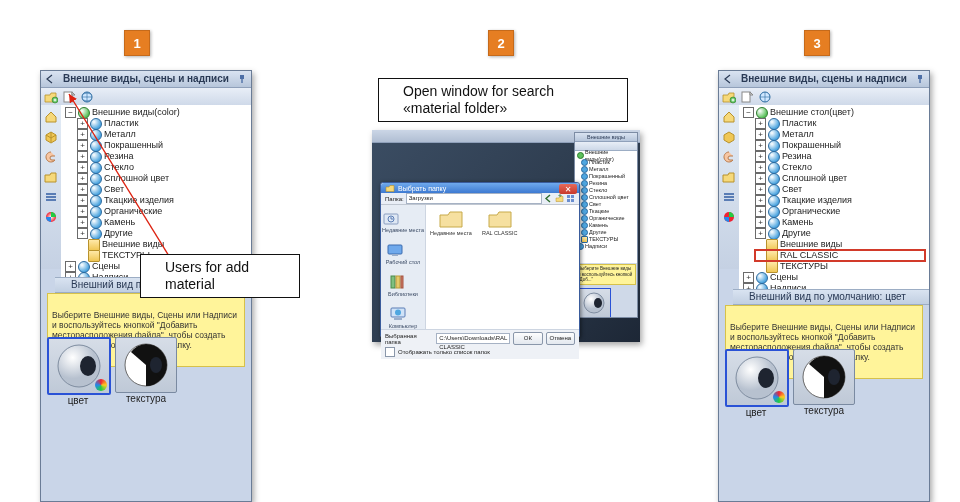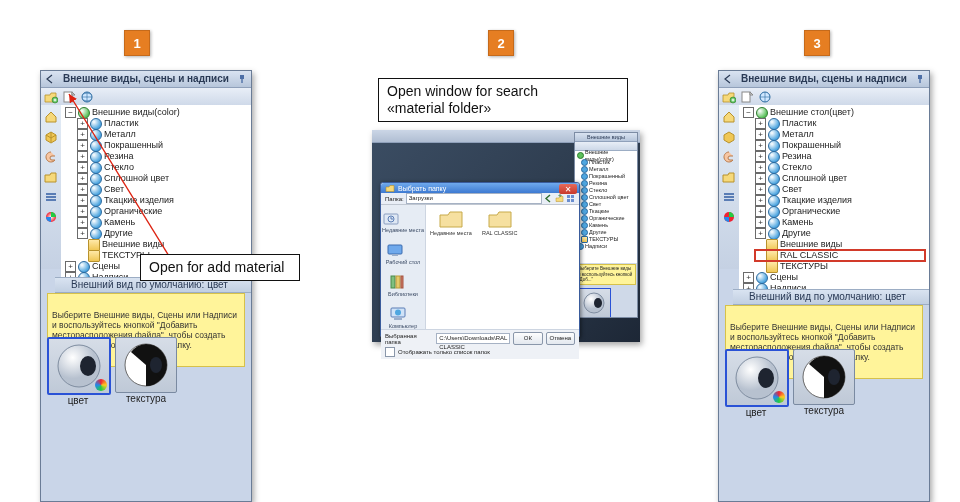--- a/index.html
+++ b/index.html
@@ -205,21 +205,21 @@
     right: 2px; bottom: 2px;
     width: 12px; height: 12px;
     border-radius: 50%;
     background: conic-gradient(#e23,#fc2,#2c4,#28e,#e23);
   }
   
   .callout {
     position: absolute;
     background: #ffffff;
     border: 1px solid #111;
-    padding: 4px 8px;
+    padding: 4px 24px;
     font-size: 14px;
     color: #111;
     line-height: 1.2;
     box-sizing: border-box;
   }
   .arrow-svg {
     position: absolute;
     pointer-events: none;
   }
   
@@ -552,21 +552,21 @@
 </div>
 
 <svg class="arrow-svg" style="left:63px;top:88px;width:120px;height:174px;">
   <defs>
       <marker id="ah1" markerWidth="8" markerHeight="8" refX="6" refY="3" orient="auto">
     <path d="M0 0 L6 3 L0 6 z" fill="#d21"></path>
       </marker>
     </defs>
   <line x1="106" y1="168" x2="6" y2="6" stroke="#d21" stroke-width="1.4" marker-end="url(#ah1)"></line>
 </svg>
-<div class="callout" style="left:140px;top:254px;width:160px;">Open for add material</div>
+<div class="callout" style="left:140px;top:254px;width:160px;">Users for add material</div>
 
 <div class="callout" style="left:378px;top:78px;width:250px;white-space:pre-line;">Open window for search
 «material folder»</div>
 
 <div class="scene">
   <div class="scene-top"></div>
 
   <div class="mini-panel">
     <div class="mp-title">Внешние виды</div>
     <div style="height:8px;background:linear-gradient(#e8eef7,#cdd8e8);border-bottom:1px solid #9cadc4;"></div>

